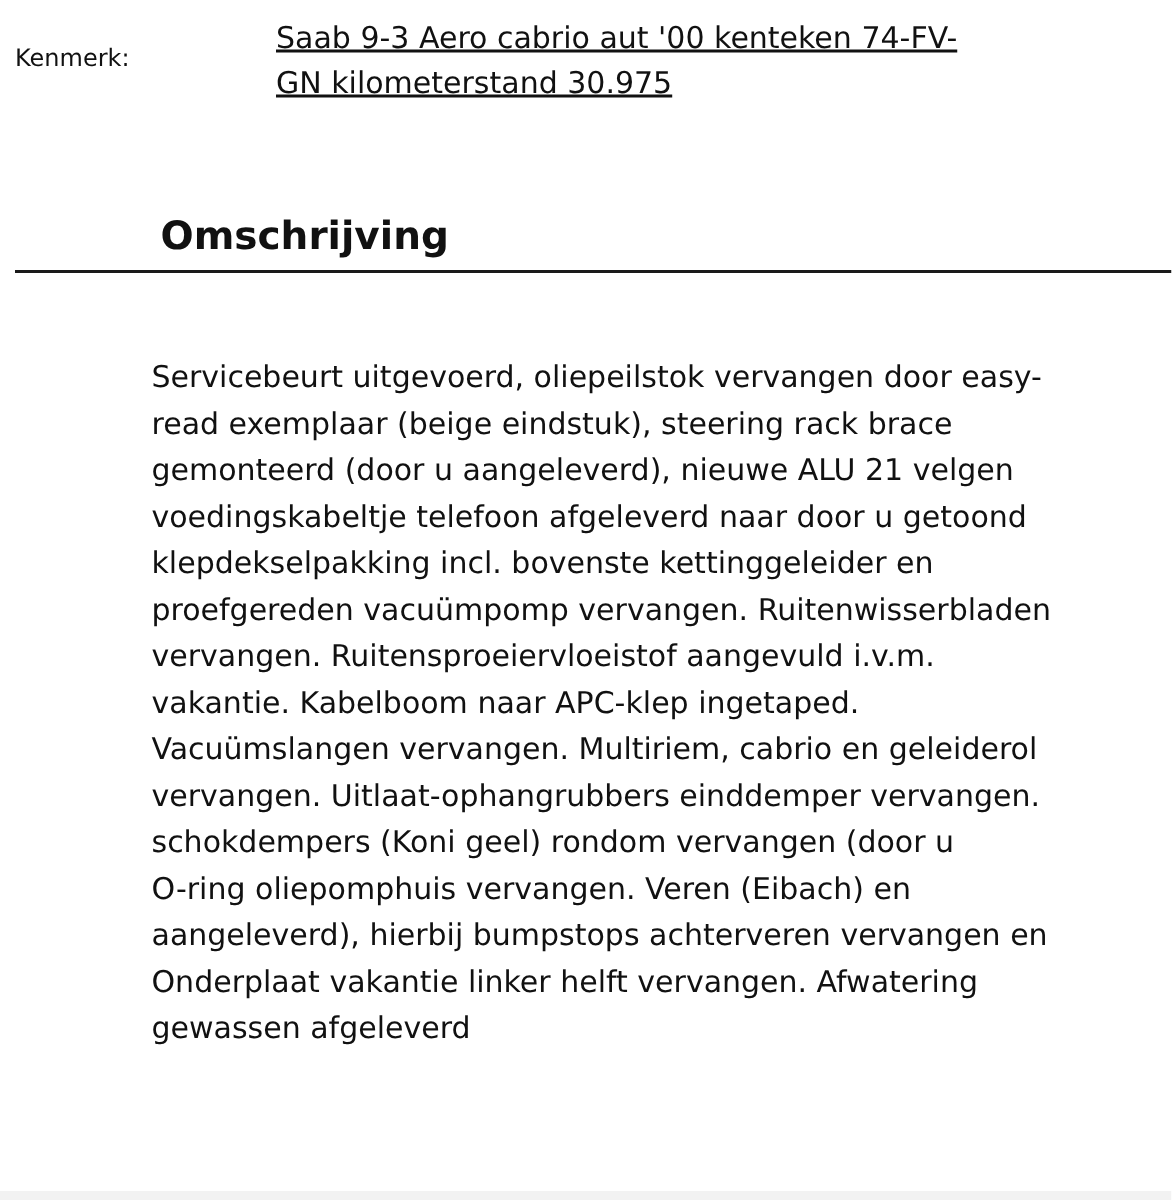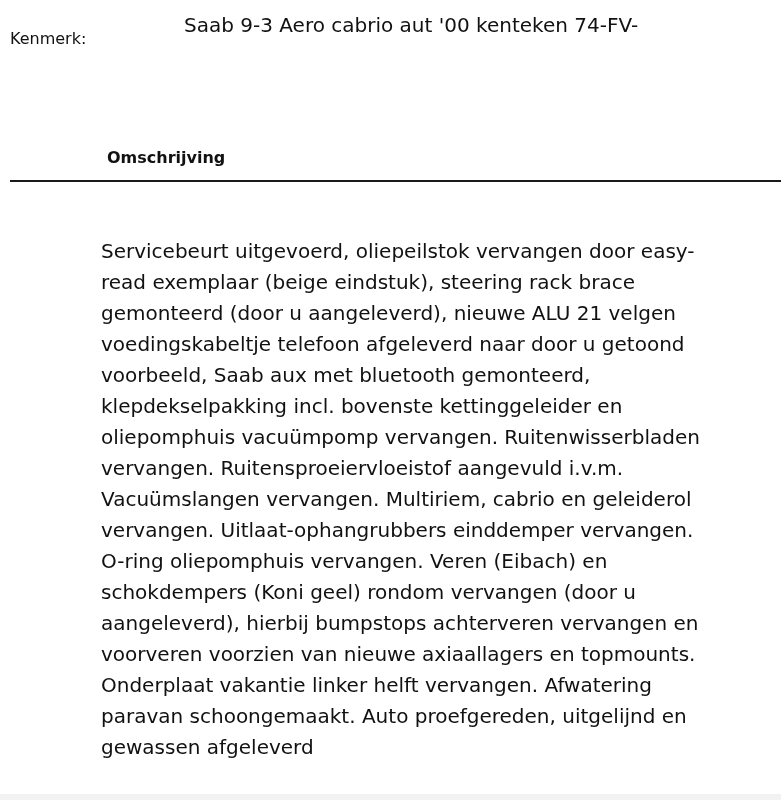--- a/index.html
+++ b/index.html
@@ -22,27 +22,28 @@
       font-size: 16px;
       line-height: 30px;
     }
     .kenmerk-value {
       position: absolute;
       left: 184px;
       top: 10px;
       width: 520px;
       font-size: 20px;
       line-height: 30px;
+      text-decoration: underline;
     }
     .kenmerk-value span { display: block; white-space: nowrap; }
     .section-heading {
       position: absolute;
       left: 107px;
       top: 143px;
-      font-size: 16px;
+      font-size: 26px;
       font-weight: bold;
       line-height: 30px;
     }
     .divider {
       position: absolute;
       left: 10px;
       top: 180px;
       width: 771px;
       height: 0;
       border-top: 2px solid #1a1a1a;
@@ -65,38 +66,37 @@
       height: 6px;
       background: #f2f2f2;
     }
   </style>
 </head>
 <body>
 
 <div class="kenmerk-label">Kenmerk:</div>
 <div class="kenmerk-value">
   <span>Saab 9-3 Aero cabrio aut '00 kenteken 74-FV-</span>
+  <span>GN kilometerstand 30.975</span>
 </div>
 
 <div class="section-heading">Omschrijving</div>
 <div class="divider"></div>
 
 <div class="description">
   <span>Servicebeurt uitgevoerd, oliepeilstok vervangen door easy-</span>
   <span>read exemplaar (beige eindstuk), steering rack brace</span>
   <span>gemonteerd (door u aangeleverd), nieuwe ALU 21 velgen</span>
   <span>voedingskabeltje telefoon afgeleverd naar door u getoond</span>
-  <span>voorbeeld, Saab aux met bluetooth gemonteerd,</span>
   <span>klepdekselpakking incl. bovenste kettinggeleider en</span>
-  <span>oliepomphuis vacuümpomp vervangen. Ruitenwisserbladen</span>
+  <span>proefgereden vacuümpomp vervangen. Ruitenwisserbladen</span>
   <span>vervangen. Ruitensproeiervloeistof aangevuld i.v.m.</span>
+  <span>vakantie. Kabelboom naar APC-klep ingetaped.</span>
   <span>Vacuümslangen vervangen. Multiriem, cabrio en geleiderol</span>
   <span>vervangen. Uitlaat-ophangrubbers einddemper vervangen.</span>
+  <span>schokdempers (Koni geel) rondom vervangen (door u</span>
   <span>O-ring oliepomphuis vervangen. Veren (Eibach) en</span>
-  <span>schokdempers (Koni geel) rondom vervangen (door u</span>
   <span>aangeleverd), hierbij bumpstops achterveren vervangen en</span>
-  <span>voorveren voorzien van nieuwe axiaallagers en topmounts.</span>
   <span>Onderplaat vakantie linker helft vervangen. Afwatering</span>
-  <span>paravan schoongemaakt. Auto proefgereden, uitgelijnd en</span>
   <span>gewassen afgeleverd</span>
 </div>
 
 <div class="bottom-fade"></div>
 
 </body></html>

